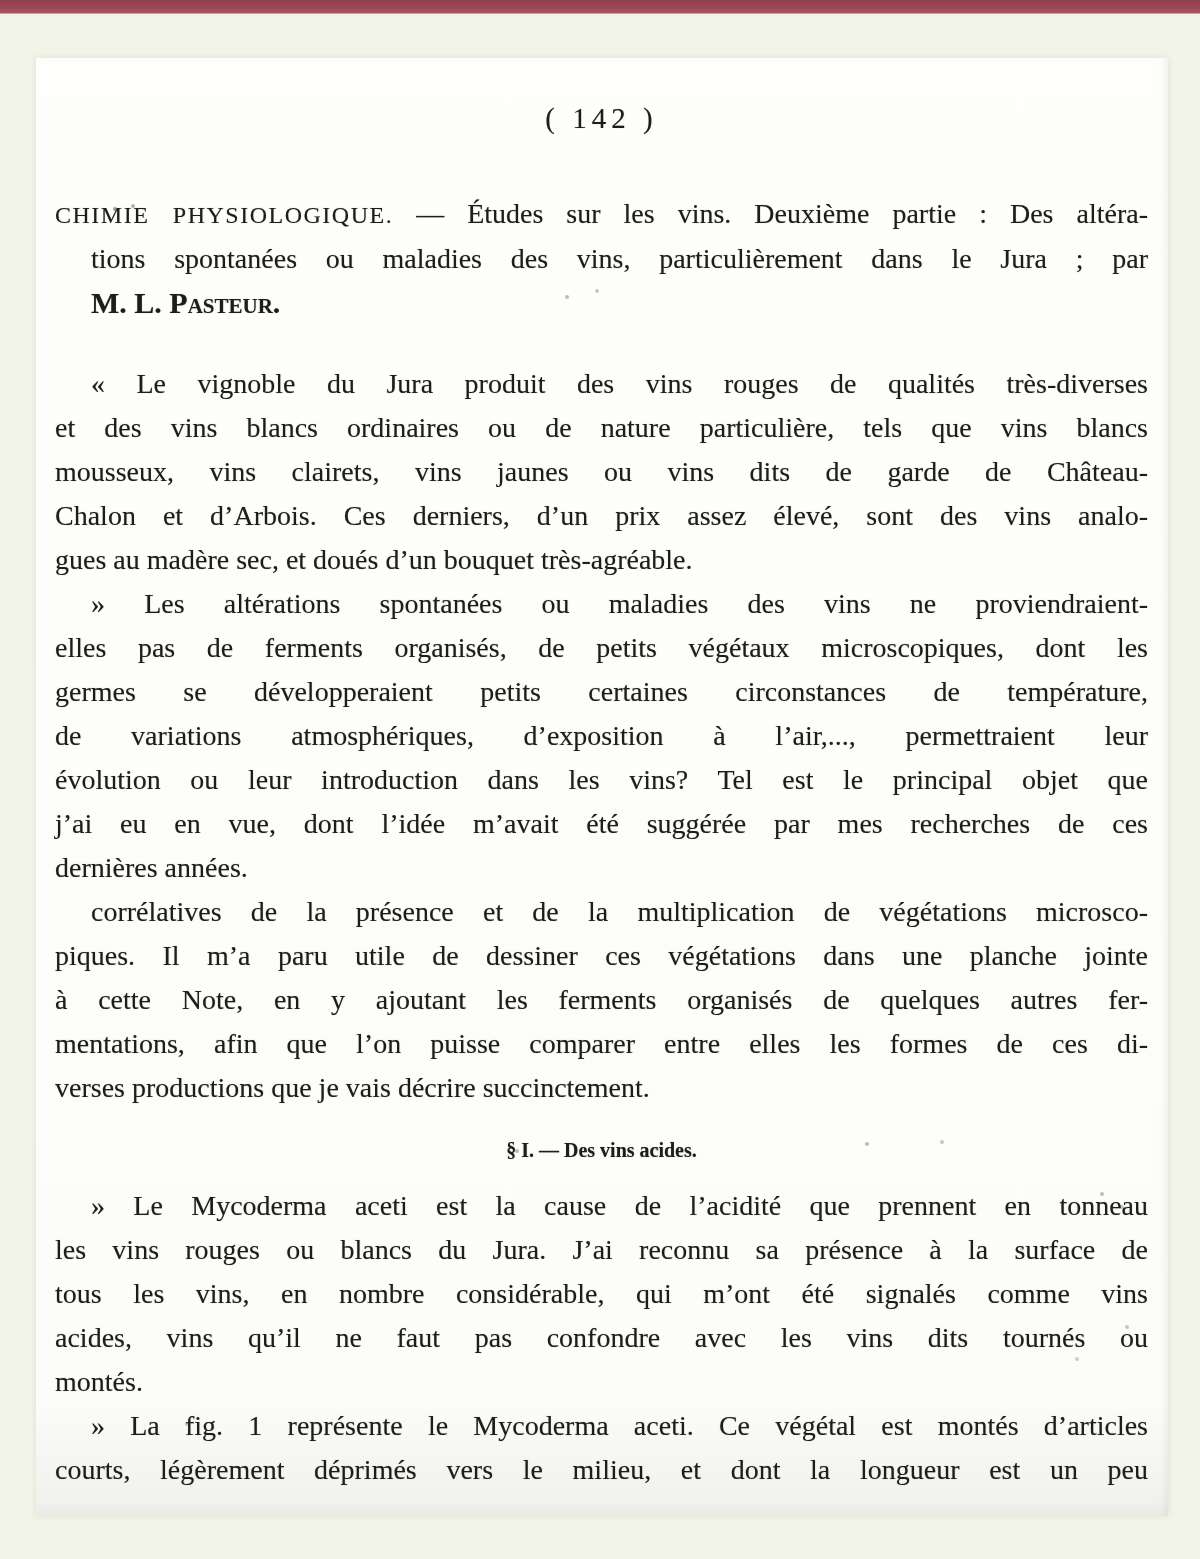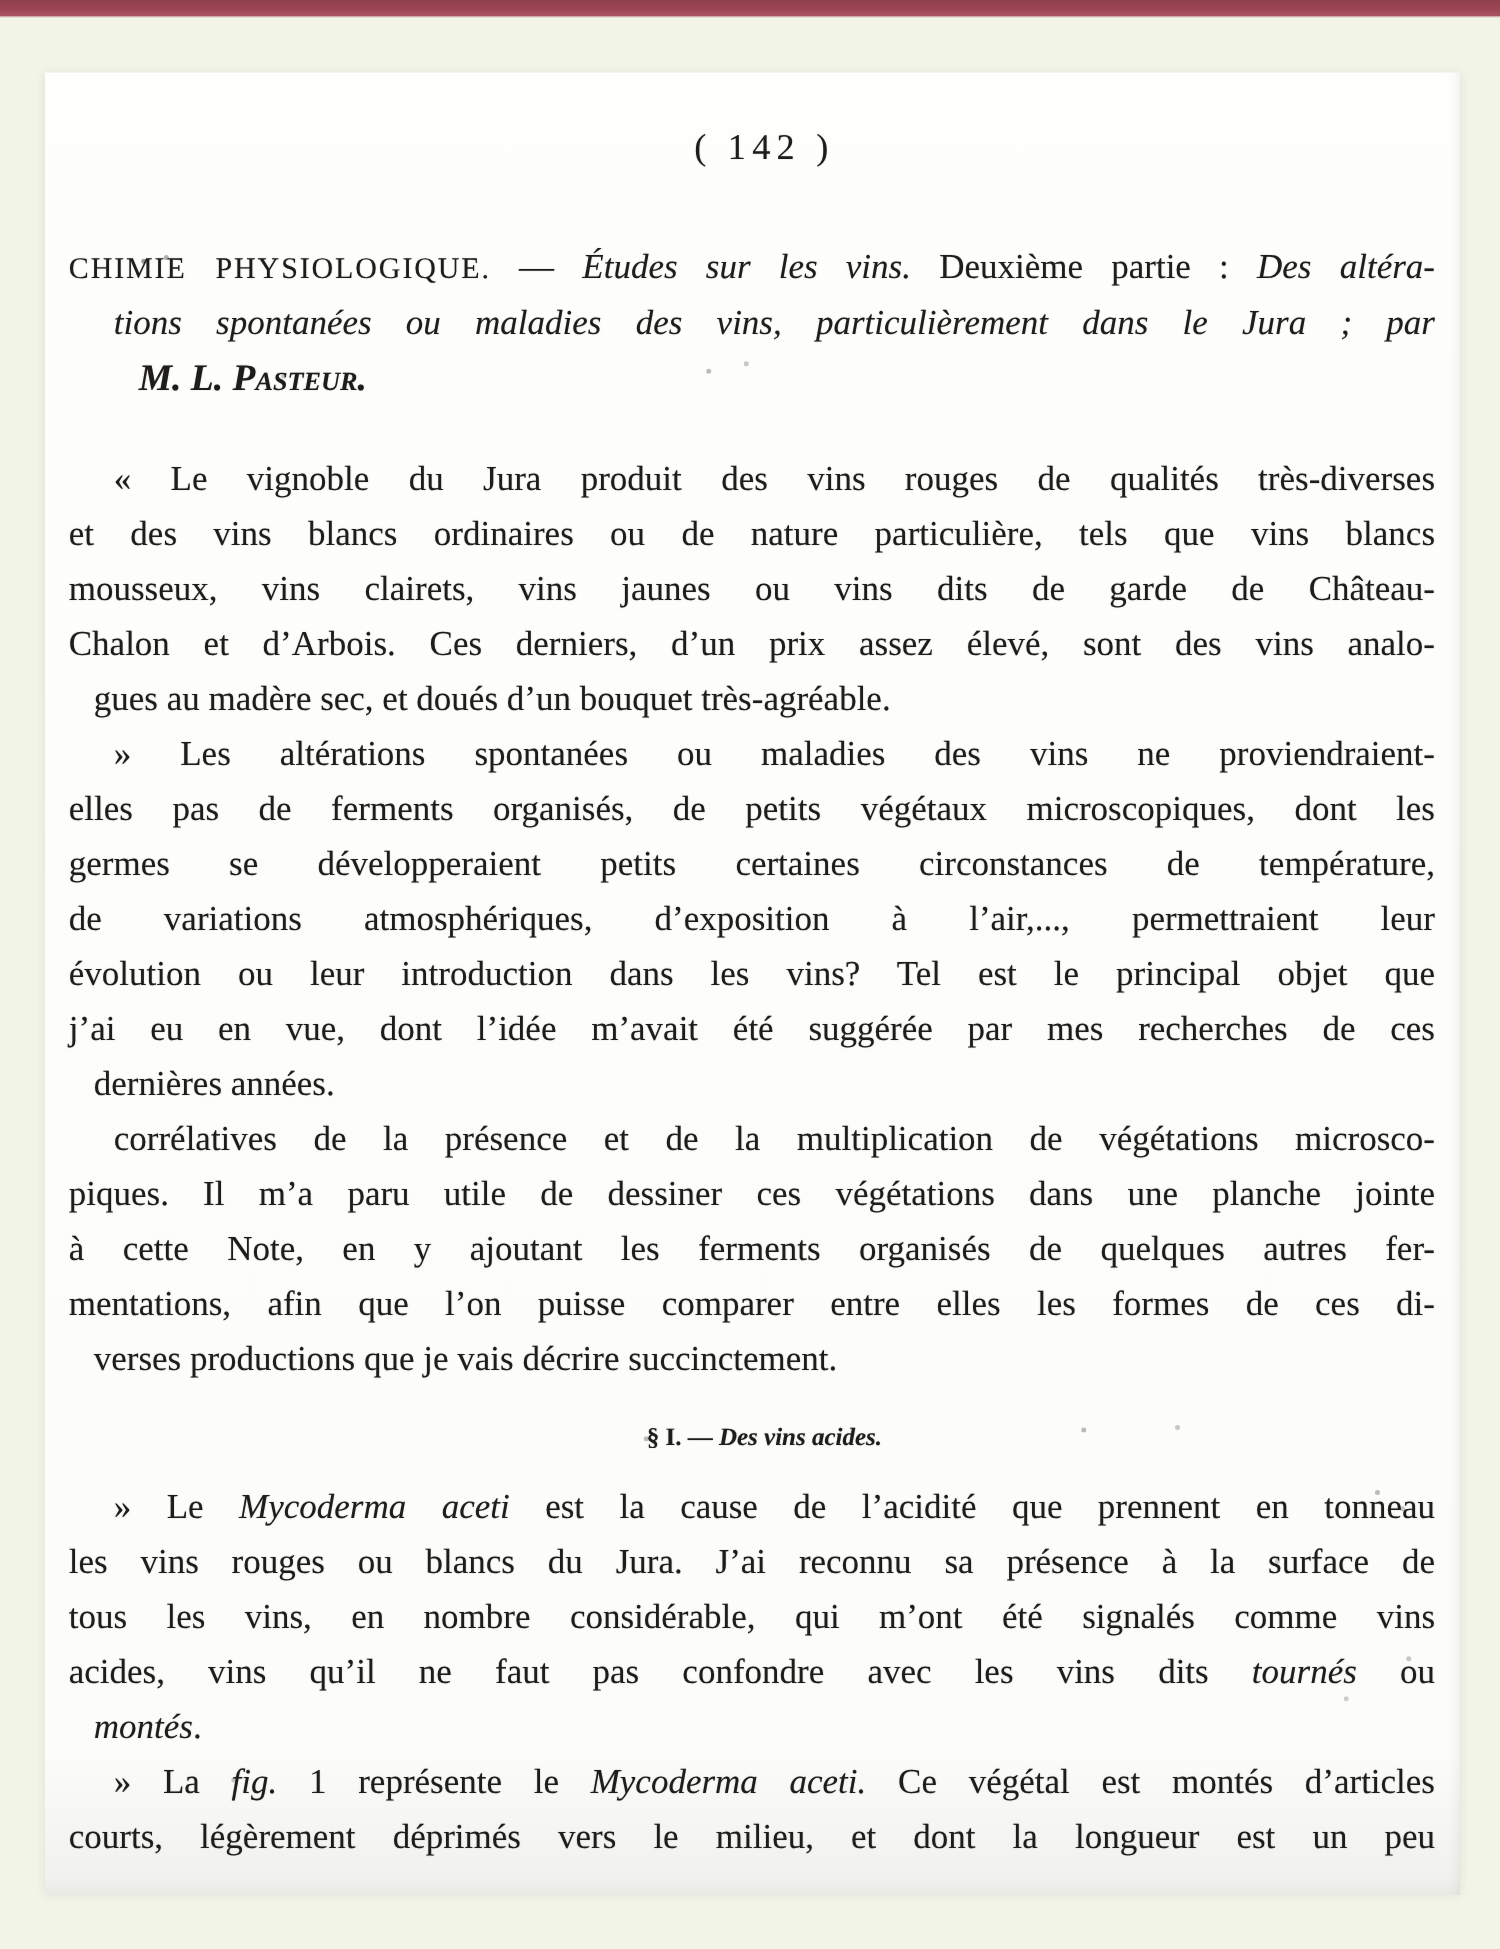--- a/index.html
+++ b/index.html
@@ -27,38 +27,38 @@
     box-shadow: 0 0 7px rgba(60,60,50,0.10), inset -9px 0 12px -10px rgba(0,0,0,0.10);
     overflow: hidden;
     color: #1e1d1b;
     font-size: 28px; line-height: 44px;
   }
   .tline {
     text-align: justify;
     text-align-last: justify;
     text-shadow: 0 0 1px rgba(30,28,26,0.38);
   }
-  .tline-end { text-align-last: left; margin-left: 20px; }
+  .tline-end { text-align-last: left; }
   .centered .tline, .centered .tline-end { text-align: center; text-align-last: center; }
 
   .pageno { margin-bottom: 52px; font-size: 29px; }
   .s-pageno { letter-spacing: 5px; }
 
   .title-block { margin-bottom: 36px; }
   .title-block .tline { padding-left: 36px; }
   .title-block .tline:first-child { padding-left: 0; }
 
   .para .tline:first-child { text-indent: 36px; }
 
   .section-heading { margin: 18px 0 12px 0; font-size: 20px; font-weight: bold; }
 
   .s-roman { font-style: normal; }
-  .s-italic { font-style: italic; }
+  .s-italic { }
   .s-label { font-size: 24px; letter-spacing: 1.5px; }
-  .s-author { font-weight: bold; font-variant: small-caps; font-size: 30px; font-style: italic; }
+  .s-author { font-weight: bold; font-variant: small-caps; font-size: 30px; }
 
   
   .speckles {
     position: absolute; left: 0; top: 0; width: 2px; height: 2px;
     background: transparent; border-radius: 50%;
     box-shadow:
       78px 150px 0 1px rgba(40,38,35,0.45),
       96px 147px 0 1px rgba(40,38,35,0.35),
       530px 238px 0 1px rgba(40,38,35,0.30),
       560px 232px 0 1px rgba(40,38,35,0.25),

